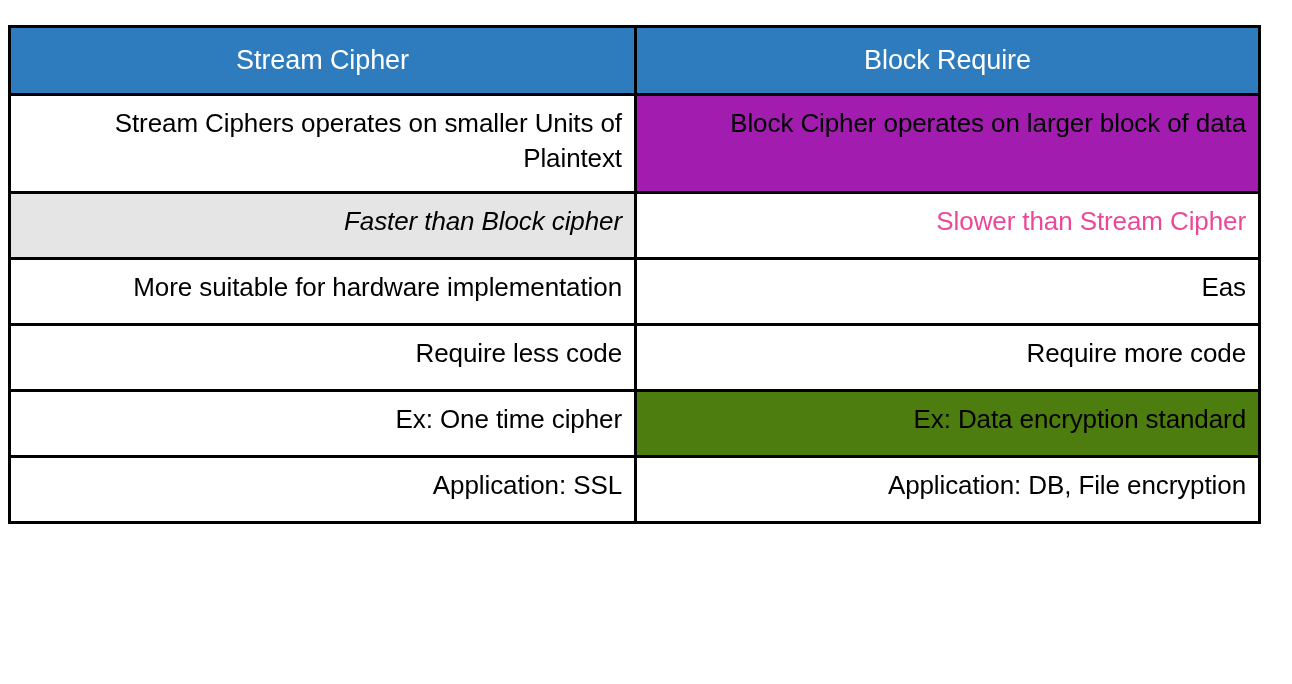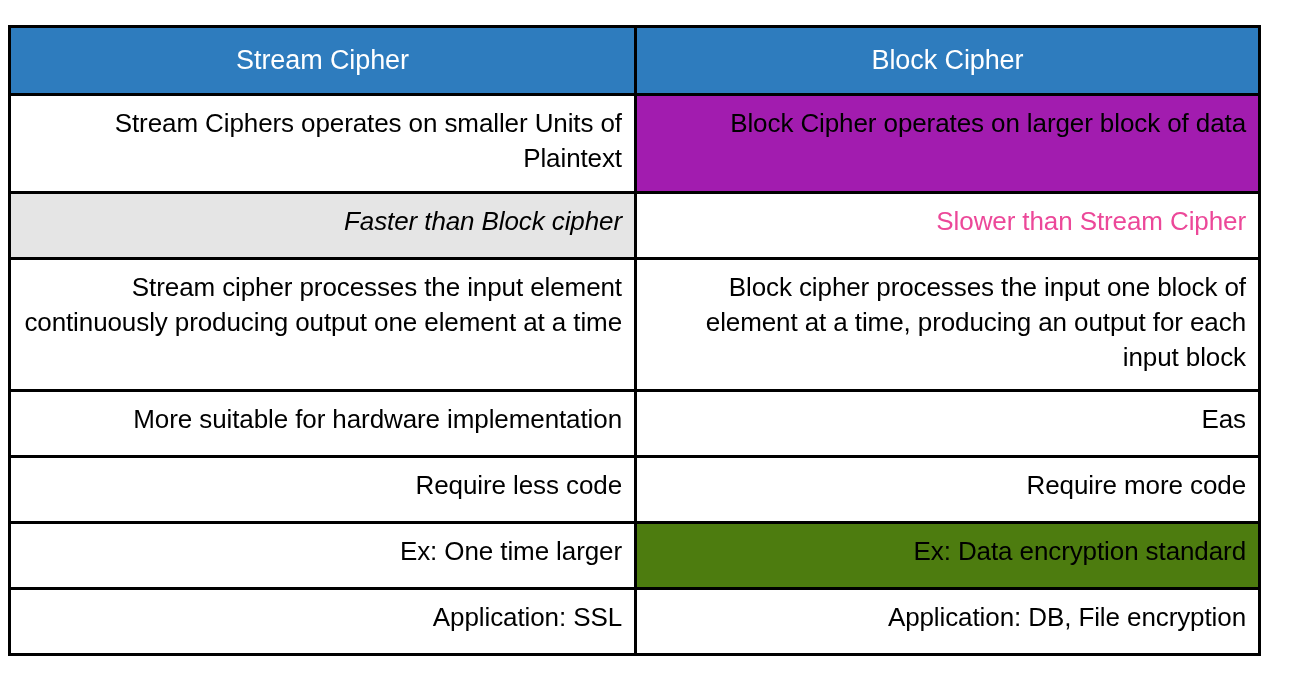--- a/index.html
+++ b/index.html
@@ -81,46 +81,42 @@
 <div class="page">
   <div class="table-wrap">
     <table class="cmp" style="border-color: rgb(0, 0, 0); padding-left: 34px;">
       <colgroup>
         <col class="c1">
         <col class="c2">
       </colgroup>
       <thead>
         <tr>
           <th style="background-color: rgb(46, 124, 190); color: rgb(255, 255, 255); border-color: rgb(0, 0, 0);">Stream Cipher</th>
-          <th style="background-color: rgb(46, 124, 190); color: rgb(255, 255, 255); border-color: rgb(0, 0, 0);">Block Cipher</th>
+          <th style="background-color: rgb(46, 124, 190); color: rgb(255, 255, 255); border-color: rgb(0, 0, 0);">Block Require</th>
         </tr>
       </thead>
       <tbody>
         <tr data-rowheight="tall">
           <td style="border-color: rgb(0, 0, 0); background-color: rgb(255, 255, 255); color: rgb(0, 0, 0);">Stream Ciphers operates on smaller Units of Plaintext</td>
           <td style="border-color: rgb(0, 0, 0); background-color: #a21caf; color: rgb(0, 0, 0);">Block Cipher operates on larger block of data</td>
         </tr>
         <tr data-rowheight="mid">
           <td style="border-color: rgb(0, 0, 0); background-color: #e5e5e5; color: rgb(0, 0, 0); font-style: italic;">Faster than Block cipher</td>
           <td style="border-color: rgb(0, 0, 0); background-color: rgb(255, 255, 255); color: #ec4899;">Slower than Stream Cipher</td>
         </tr>
-        <tr data-rowheight="xtall">
-          <td style="border-color: rgb(0, 0, 0); background-color: rgb(255, 255, 255); color: rgb(0, 0, 0);">Stream cipher processes the input element continuously producing output one element at a time</td>
-          <td style="border-color: rgb(0, 0, 0); background-color: rgb(255, 255, 255); color: rgb(0, 0, 0);">Block cipher processes the input one block of element at a time, producing an output for each input block</td>
-        </tr>
         <tr data-rowheight="mid">
           <td style="border-color: rgb(0, 0, 0); background-color: rgb(255, 255, 255); color: rgb(0, 0, 0);">More suitable for hardware implementation</td>
           <td style="border-color: rgb(0, 0, 0); background-color: rgb(255, 255, 255); color: rgb(0, 0, 0);">Eas</td>
         </tr>
         <tr data-rowheight="mid">
           <td style="border-color: rgb(0, 0, 0); background-color: rgb(255, 255, 255); color: rgb(0, 0, 0);">Require less code</td>
           <td style="border-color: rgb(0, 0, 0); background-color: rgb(255, 255, 255); color: rgb(0, 0, 0);">Require more code</td>
         </tr>
         <tr data-rowheight="mid">
-          <td style="border-color: rgb(0, 0, 0); background-color: rgb(255, 255, 255); color: rgb(0, 0, 0);">Ex: One time larger</td>
+          <td style="border-color: rgb(0, 0, 0); background-color: rgb(255, 255, 255); color: rgb(0, 0, 0);">Ex: One time cipher</td>
           <td style="border-color: rgb(0, 0, 0); background-color: #4d7c0f; color: rgb(0, 0, 0);">Ex: Data encryption standard</td>
         </tr>
         <tr data-rowheight="mid">
           <td style="border-color: rgb(0, 0, 0); background-color: rgb(255, 255, 255); color: rgb(0, 0, 0);">Application: SSL</td>
           <td style="border-color: rgb(0, 0, 0); background-color: rgb(255, 255, 255); color: rgb(0, 0, 0);">Application: DB, File encryption</td>
         </tr>
       </tbody>
     </table>
   </div>
 </div>

